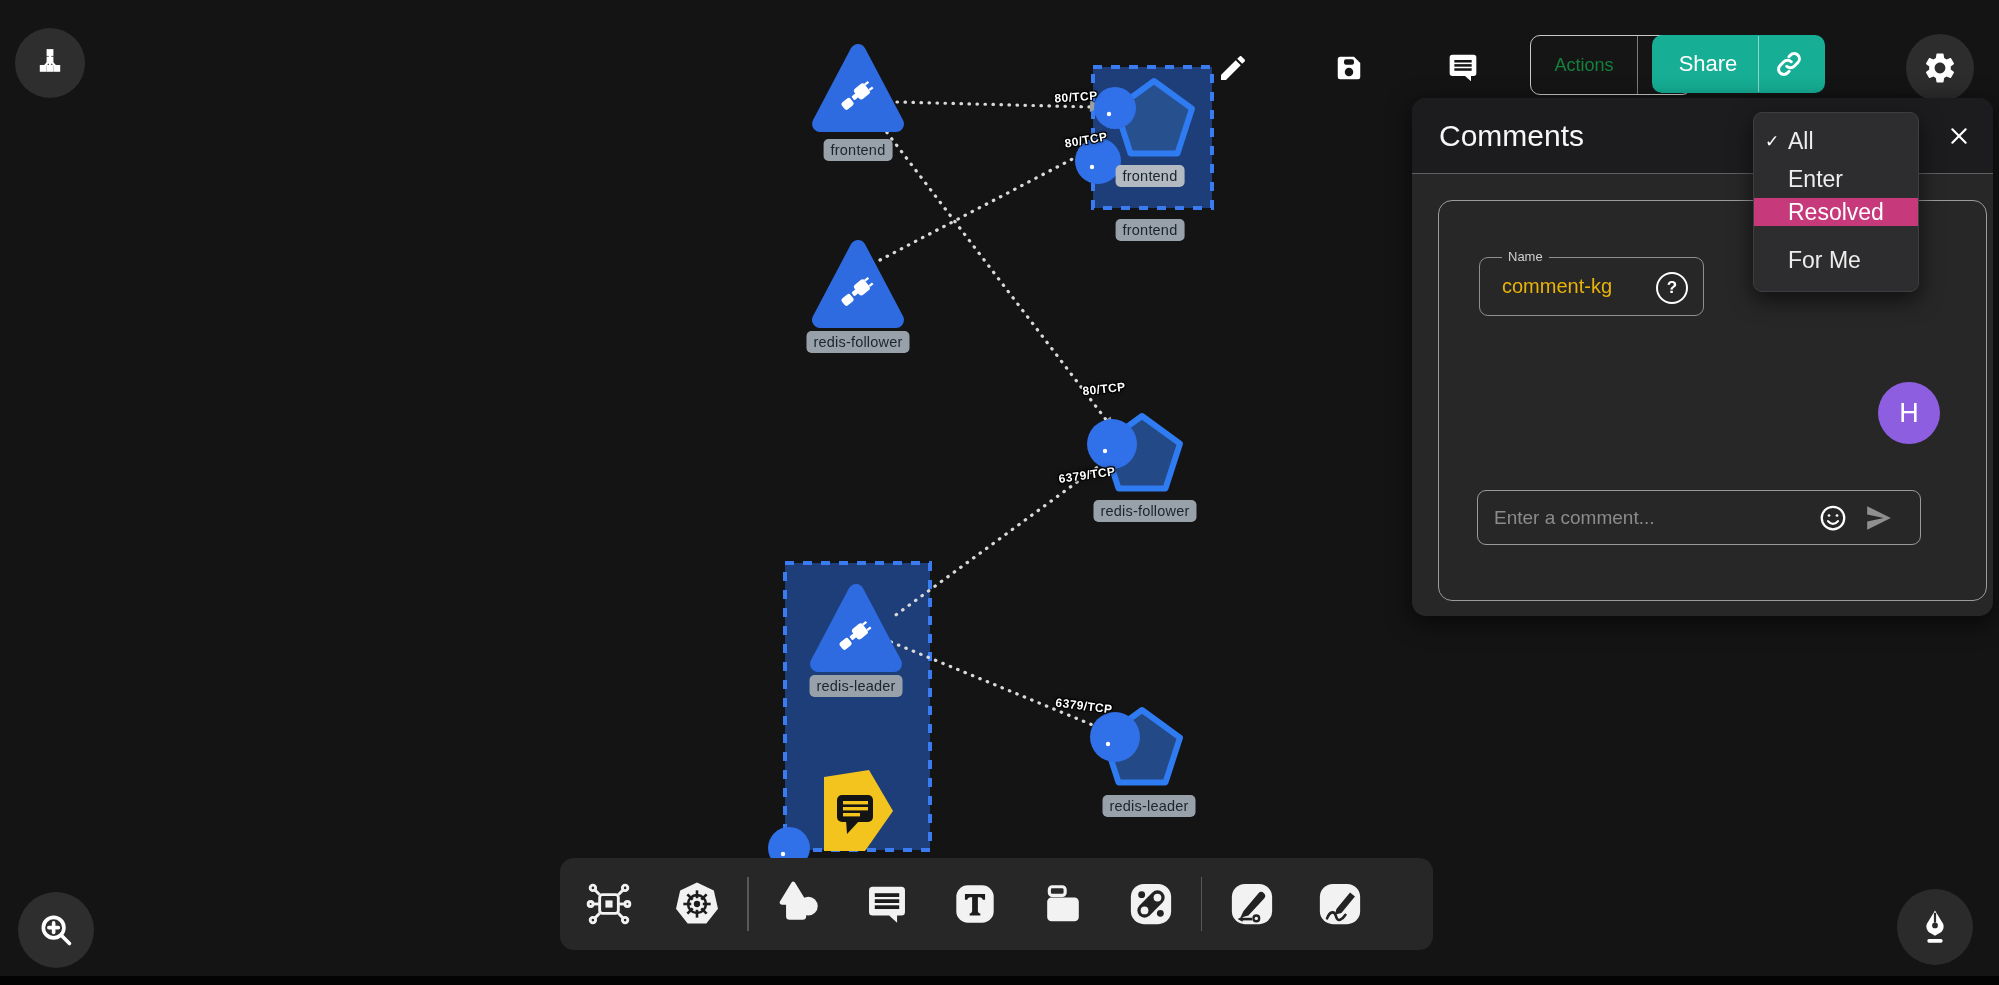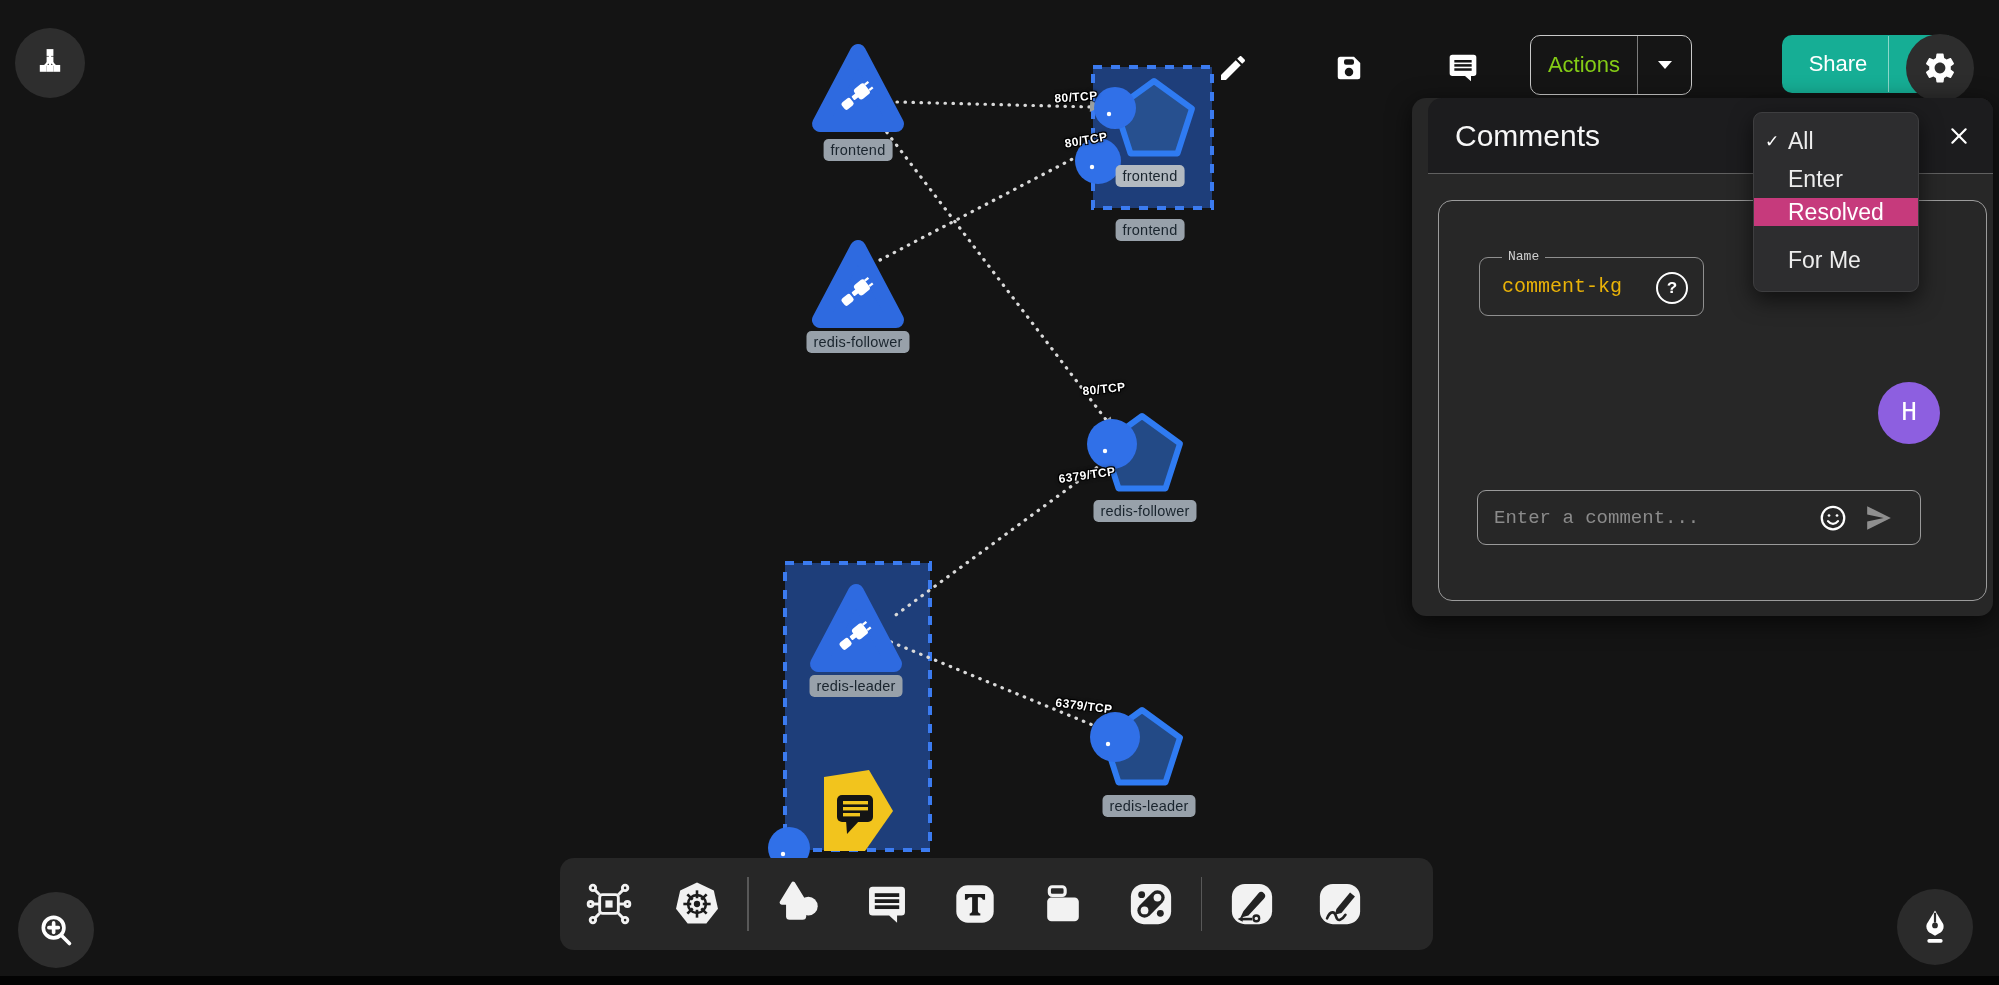--- a/index.html
+++ b/index.html
@@ -18,38 +18,38 @@
 
   
   .float-circle{position:absolute;border-radius:50%;background:#2e2e2e;display:flex;
         align-items:center;justify-content:center;cursor:pointer;}
 
   
   .icon-btn{position:absolute;width:46px;height:46px;display:flex;align-items:center;justify-content:center;
         background:transparent;border:none;cursor:pointer;padding:0;}
   .actions-btn{position:absolute;left:1530px;top:35px;width:160px;height:58px;border:1.5px solid #c9c9c9;
         border-radius:10px;display:flex;align-items:center;background:#151515;cursor:pointer;}
-  .actions-label{flex:0 0 106px;text-align:center;font-size:22px;color:#84cc16;}
+  .actions-label{flex:0 0 106px;text-align:center;font-size:18px;color:#15803d;}
   .actions-divider{width:1px;height:100%;background:#7d7d7d;}
   .actions-caret{flex:1;display:flex;align-items:center;justify-content:center;}
-  .share-btn{position:absolute;left:1782px;top:35px;width:173px;height:58px;background:#16ae95;
+  .share-btn{position:absolute;left:1652px;top:35px;width:173px;height:58px;background:#16ae95;
         border-radius:10px;display:flex;align-items:center;border:none;cursor:pointer;}
   .share-label{flex:0 0 100px;text-align:center;font-size:22px;color:#fff;}
   .share-divider{width:1px;height:100%;background:rgba(255,255,255,.5);}
   .share-link{flex:1;display:flex;align-items:center;justify-content:center;}
 
   
   .panel{position:absolute;left:1412px;top:98px;width:581px;height:518px;background:#272727;
         border-radius:14px;box-shadow:0 6px 24px rgba(0,0,0,.65);}
-  .panel-header{position:absolute;left:16px;top:0;right:0;height:75px;background:#1c1c1e;
+  .panel-header{position:absolute;left:0;top:0;right:0;height:75px;background:#1c1c1e;
         border-radius:14px 14px 0 0;border-bottom:1px solid #606060;display:flex;align-items:center;text-align:right;}
   .panel-title{margin-left:27px;font-size:30px;color:#f7f7f7;}
   .panel-close{position:absolute;right:18px;top:22px;width:32px;height:32px;background:transparent;border:none;
         cursor:pointer;display:flex;align-items:center;justify-content:center;}
-  .panel-inner{position:absolute;left:26px;top:102px;width:547px;height:399px;border:1px solid #9c9c9c;border-radius:14px;font-family:Liberation Mono, monospace;}
+  .panel-inner{position:absolute;left:26px;top:102px;width:547px;height:399px;border:1px solid #9c9c9c;border-radius:14px;}
   .name-field{position:absolute;left:40px;top:56px;width:223px;height:57px;border:1px solid #8f8f8f;border-radius:9px;}
   .name-legend{position:absolute;left:22px;top:-9px;background:#272727;padding:0 6px;font-size:13px;color:#cfcfcf;}
   .name-value{position:absolute;left:22px;top:0;height:100%;display:flex;align-items:center;font-size:20px;color:#eab308;}
   .name-help{position:absolute;right:15px;top:14px;width:28px;height:28px;border:2px solid #fff;border-radius:50%;
         display:flex;align-items:center;justify-content:center;font-size:17px;font-weight:bold;color:#fff;cursor:pointer;}
   .bubble{position:absolute;left:99px;top:135px;width:397px;height:94px;background:#3a464e;border-radius:10px;}
   .bubble-text{position:absolute;left:14px;top:14px;font-size:19px;color:#e7dfa6;}
   .bubble-time{position:absolute;left:14px;bottom:15px;font-size:16px;color:#96a0a7;}
   .bubble-author{position:absolute;right:56px;bottom:14px;font-size:18px;font-weight:bold;color:#ecdfa3;}
   .avatar{position:absolute;left:439px;top:181px;width:62px;height:62px;border-radius:50%;background:#8d5fe0;

